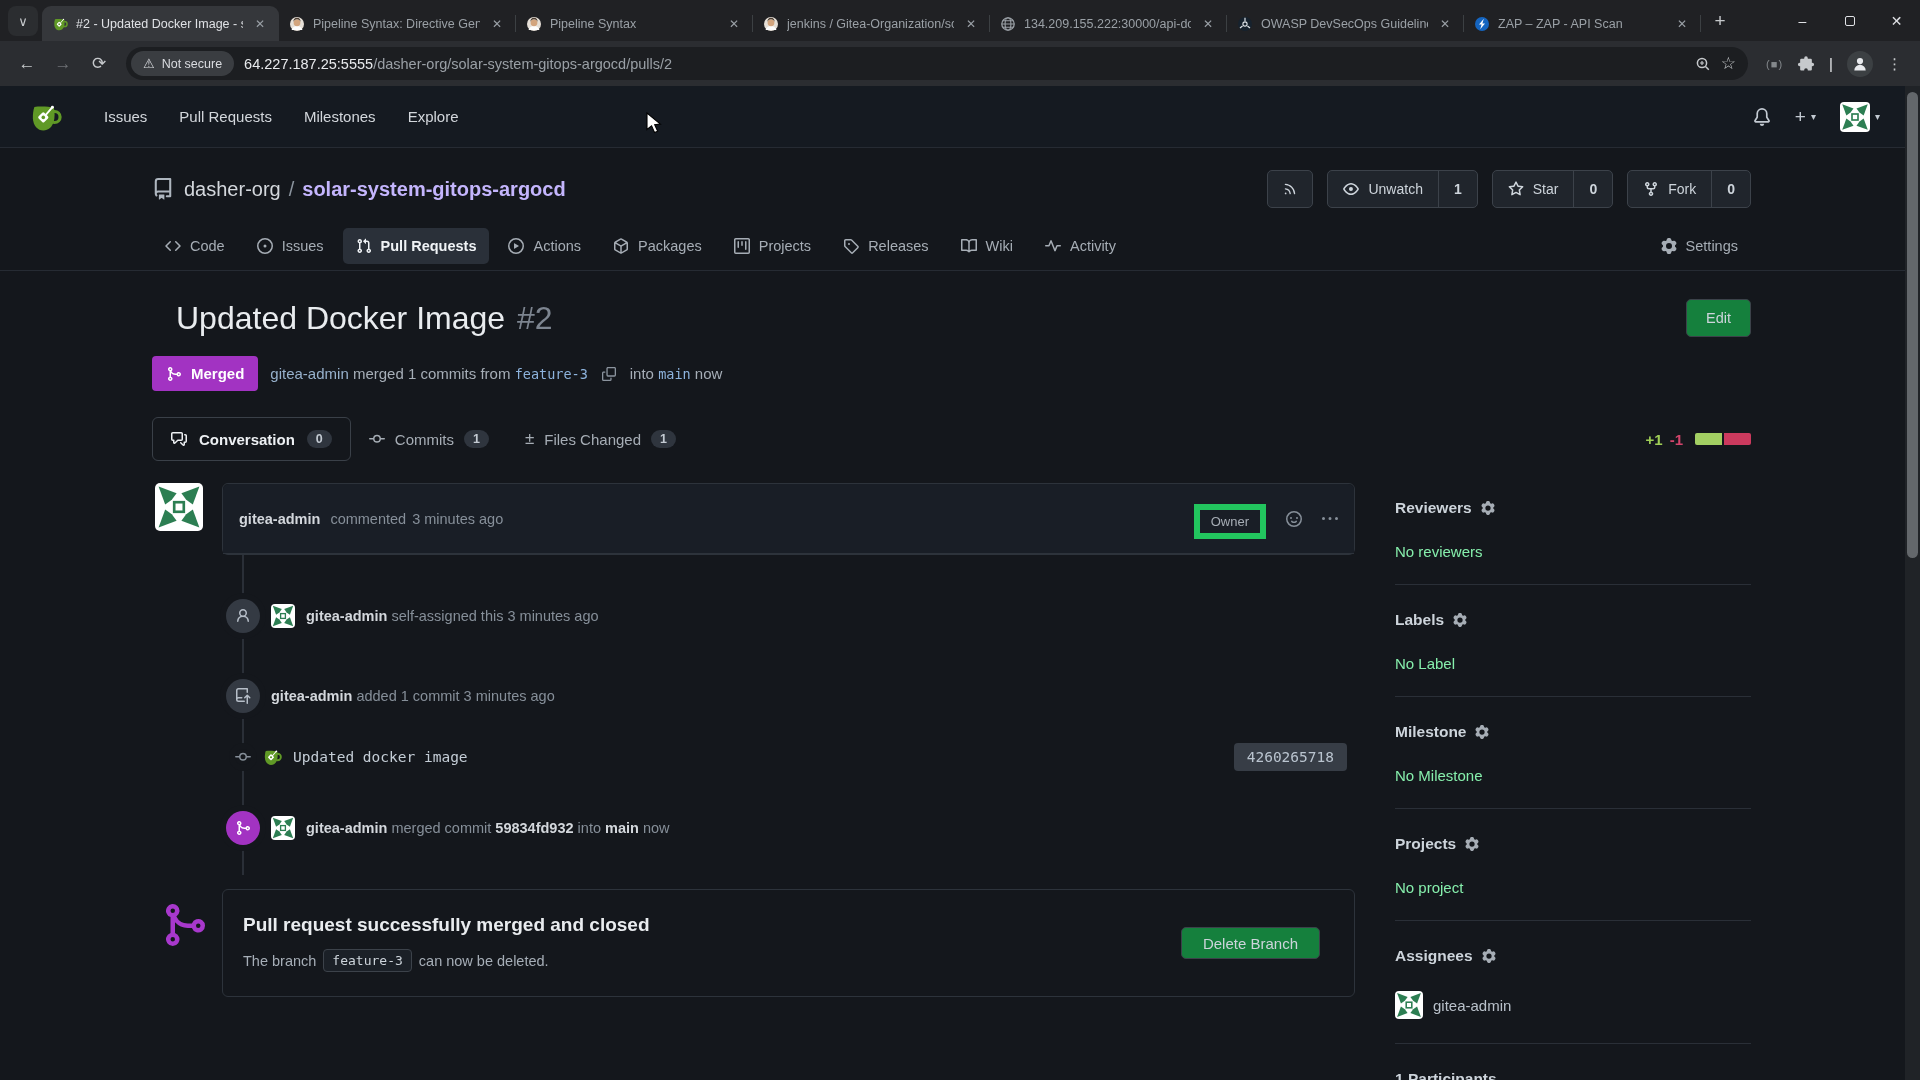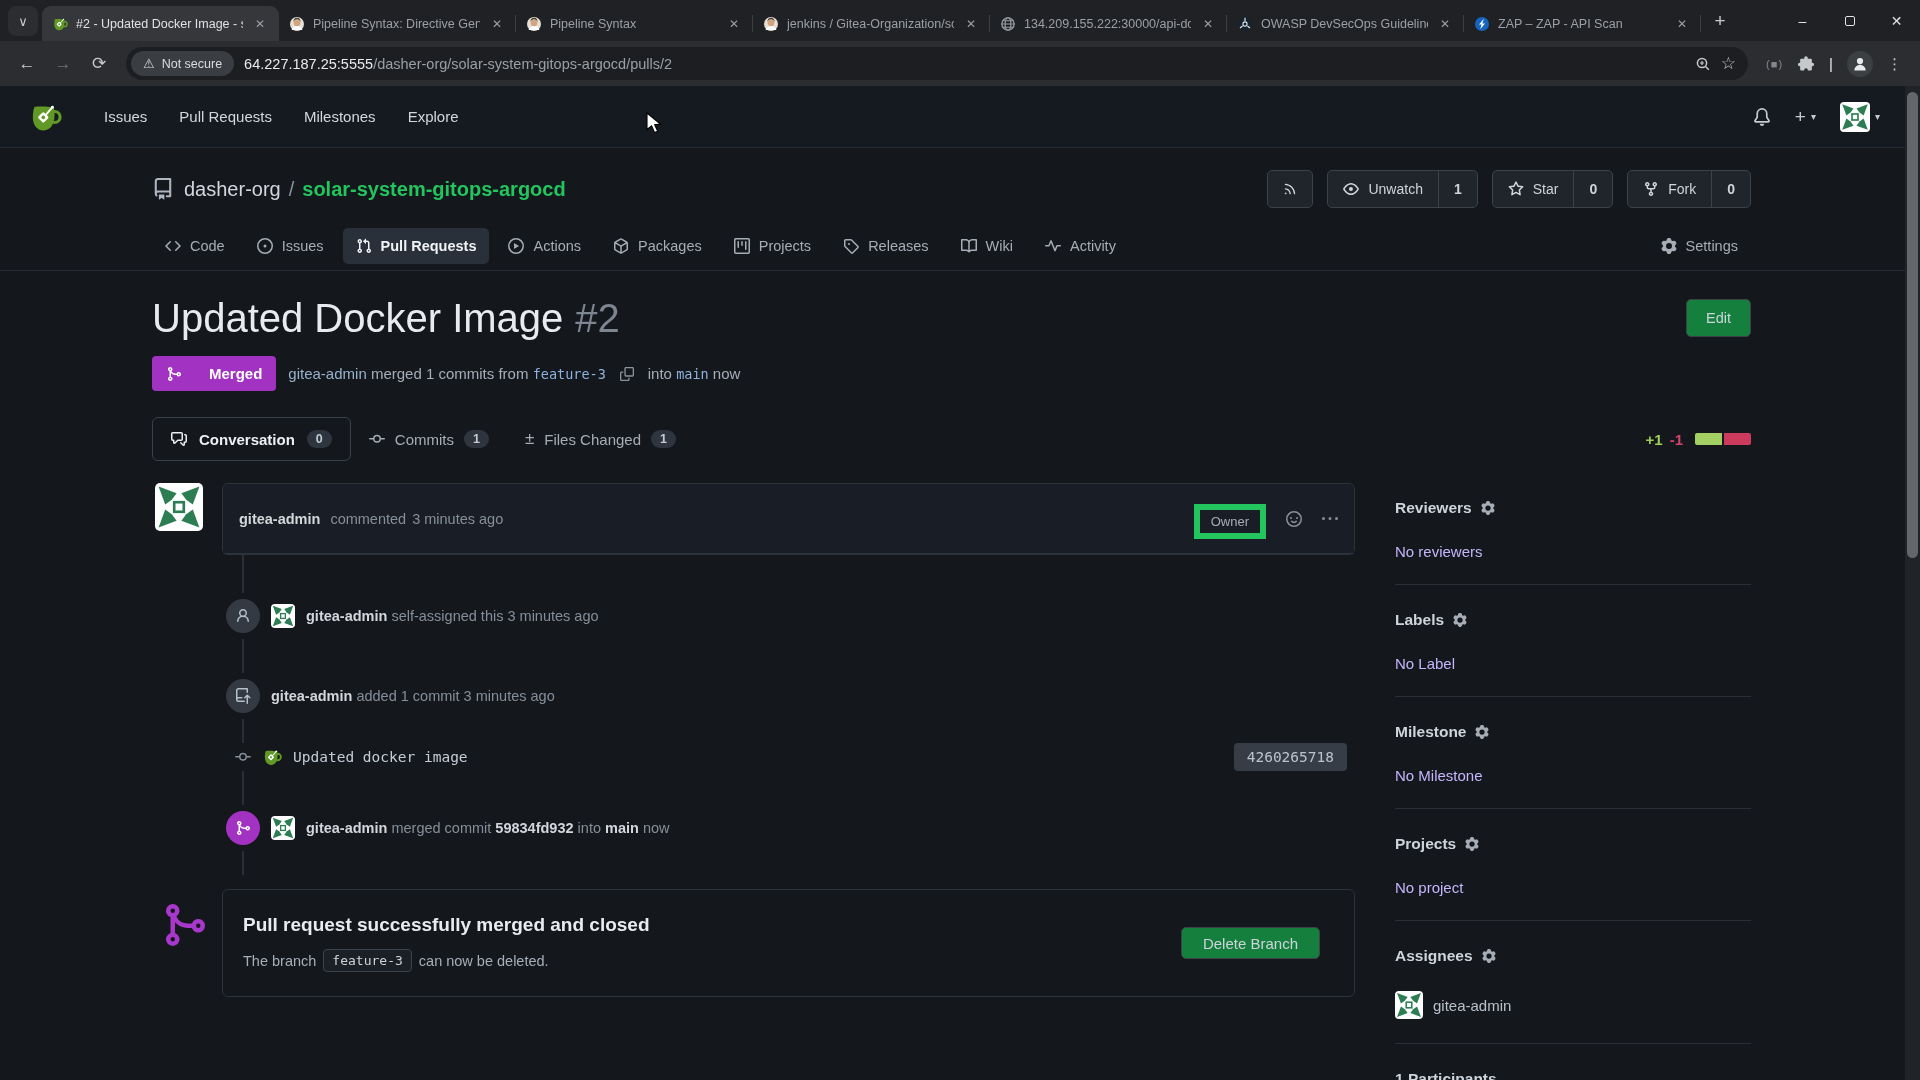--- a/index.html
+++ b/index.html
@@ -55,45 +55,45 @@
 
   .container { width: 1599px; margin-left: 152px; }
 
   
   .repo-head-wrap { border-bottom: 1px solid #262b33; }
   .repo-title-row { display: flex; align-items: center; gap: 10px; padding: 22px 0 20px; }
   .repo-ic { color: #aeb6bf; }
   .repo-name { font-size: 20px; display: flex; gap: 8px; align-items: baseline; }
   .repo-owner { color: #d3d7dc; }
   .repo-slash { color: #8b949e; }
-  .repo-repo { font-weight: 700; color: #22c55e; }
+  .repo-repo { font-weight: 700; color: #c4b5fd; }
   .repo-actions { margin-left: auto; display: flex; gap: 14px; }
   .btn-group { display: flex; border: 1px solid #3c424a; border-radius: 5px; background: #20252c; color: #cdd4db;
     font-size: 14px; overflow: hidden; height: 38px; }
   .btn-main { display: flex; gap: 9px; align-items: center; padding: 0 15px; }
   .btn-count { border-left: 1px solid #3c424a; padding: 0 15px; display: flex; align-items: center; font-weight: 700; }
   .btn-sq { width: 44px; justify-content: center; }
 
   .repo-tabs { display: flex; align-items: center; gap: 6px; padding-bottom: 6px; }
   .rtab { display: flex; gap: 9px; align-items: center; padding: 10px 13px; color: #a6adb5; font-size: 14.5px; border-radius: 5px; }
   .rtab.active { background: #2a3039; color: #f0f3f6; font-weight: 700; }
   .rtab-settings { margin-left: auto; }
 
   
   .pr-head { padding-top: 24px; }
   .pr-title-row { display: flex; align-items: flex-start; }
-  .pr-title { font-size: 40px; font-weight: 400; color: #e9ecef; line-height: 46px; }
+  .pr-title { font-size: 32px; font-weight: 400; color: #e9ecef; line-height: 46px; margin-left: 24px; }
   .pr-num { color: #7d8590; margin-left: 12px; }
   .btn { border: 1px solid #3c424a; border-radius: 5px; background: #15803d; color: #cdd4db; font-size: 14.5px;
     display: inline-flex; align-items: center; justify-content: center; }
   .edit-btn { margin-left: auto; height: 38px; padding: 0 19px; margin-top: 4px; }
 
   .merge-row { margin-top: 15px; display: flex; align-items: center; gap: 12px; font-size: 15px; color: #a6aeb7; }
   .merged-badge { background: #a233c2; color: #fff; font-weight: 700; font-size: 15px; border-radius: 4px;
-    padding: 0 14px; height: 35px; display: flex; gap: 27px; align-items: center; }
+    padding: 0 14px; height: 35px; display: flex; gap: 9px; align-items: center; }
   .userlink { color: #97b1cc; font-weight: 500; }
   .branch { font-family: "DejaVu Sans Mono", monospace; font-size: 13.5px; color: #8db3dd; }
   .copy-ic { color: #8b949e; margin: 0 2px; }
 
   
   .view-tabs { margin-top: 26px; display: flex; align-items: center; }
   .ptab { display: flex; gap: 10px; align-items: center; padding: 12px 18px; color: #a6adb5; font-size: 15px; }
   .ptab.active { border: 1px solid #3a4048; border-radius: 6px; color: #edf0f3; font-weight: 700; gap: 12px; }
   .pcount { background: #2f353e; border-radius: 10px; padding: 2px 9px; font-size: 12.5px; color: #c3cad2; font-weight: 600; }
   .ptab-ic { color: inherit; }
@@ -145,21 +145,21 @@
   .code-chip { font-family: "DejaVu Sans Mono", monospace; font-size: 13px; border: 1px solid #3c424a;
     background: #1b2027; border-radius: 4px; padding: 3px 8px; color: #cdd4db; }
   .delete-btn { height: 32px; padding: 0 21px; font-size: 15px; margin-right: 14px; }
 
   
   .side-sec { border-bottom: 1px solid #2a2f37; padding: 26px 0 24px; }
   .side-sec.first { padding-top: 16px; }
   .side-sec.last { border-bottom: none; }
   .side-title { font-size: 15.5px; font-weight: 700; color: #cdd4db; display: flex; gap: 9px; align-items: center; margin-bottom: 26px; }
   .gear { color: #a6adb5; }
-  .side-val { font-size: 15px; color: #c4b5fd; }
+  .side-val { font-size: 15px; color: #86efac; }
   .assignee-row { display: flex; gap: 10px; align-items: center; color: #b9c1ca; font-size: 15px; }
   .sm-avatar { width: 28px; height: 28px; border-radius: 4px; overflow: hidden; flex: none; }
 
   
   .scrollbar { position: absolute; right: 0; top: 86px; bottom: 0; width: 15px; background: #202327; }
   .scroll-thumb { position: absolute; left: 2px; right: 2px; top: 6px; height: 466px; border-radius: 7px; background: #63676b; }
   .cursor { position: absolute; left: 646px; top: 112px; z-index: 99; pointer-events: none; }
 </style>
 </head>
 <body>

